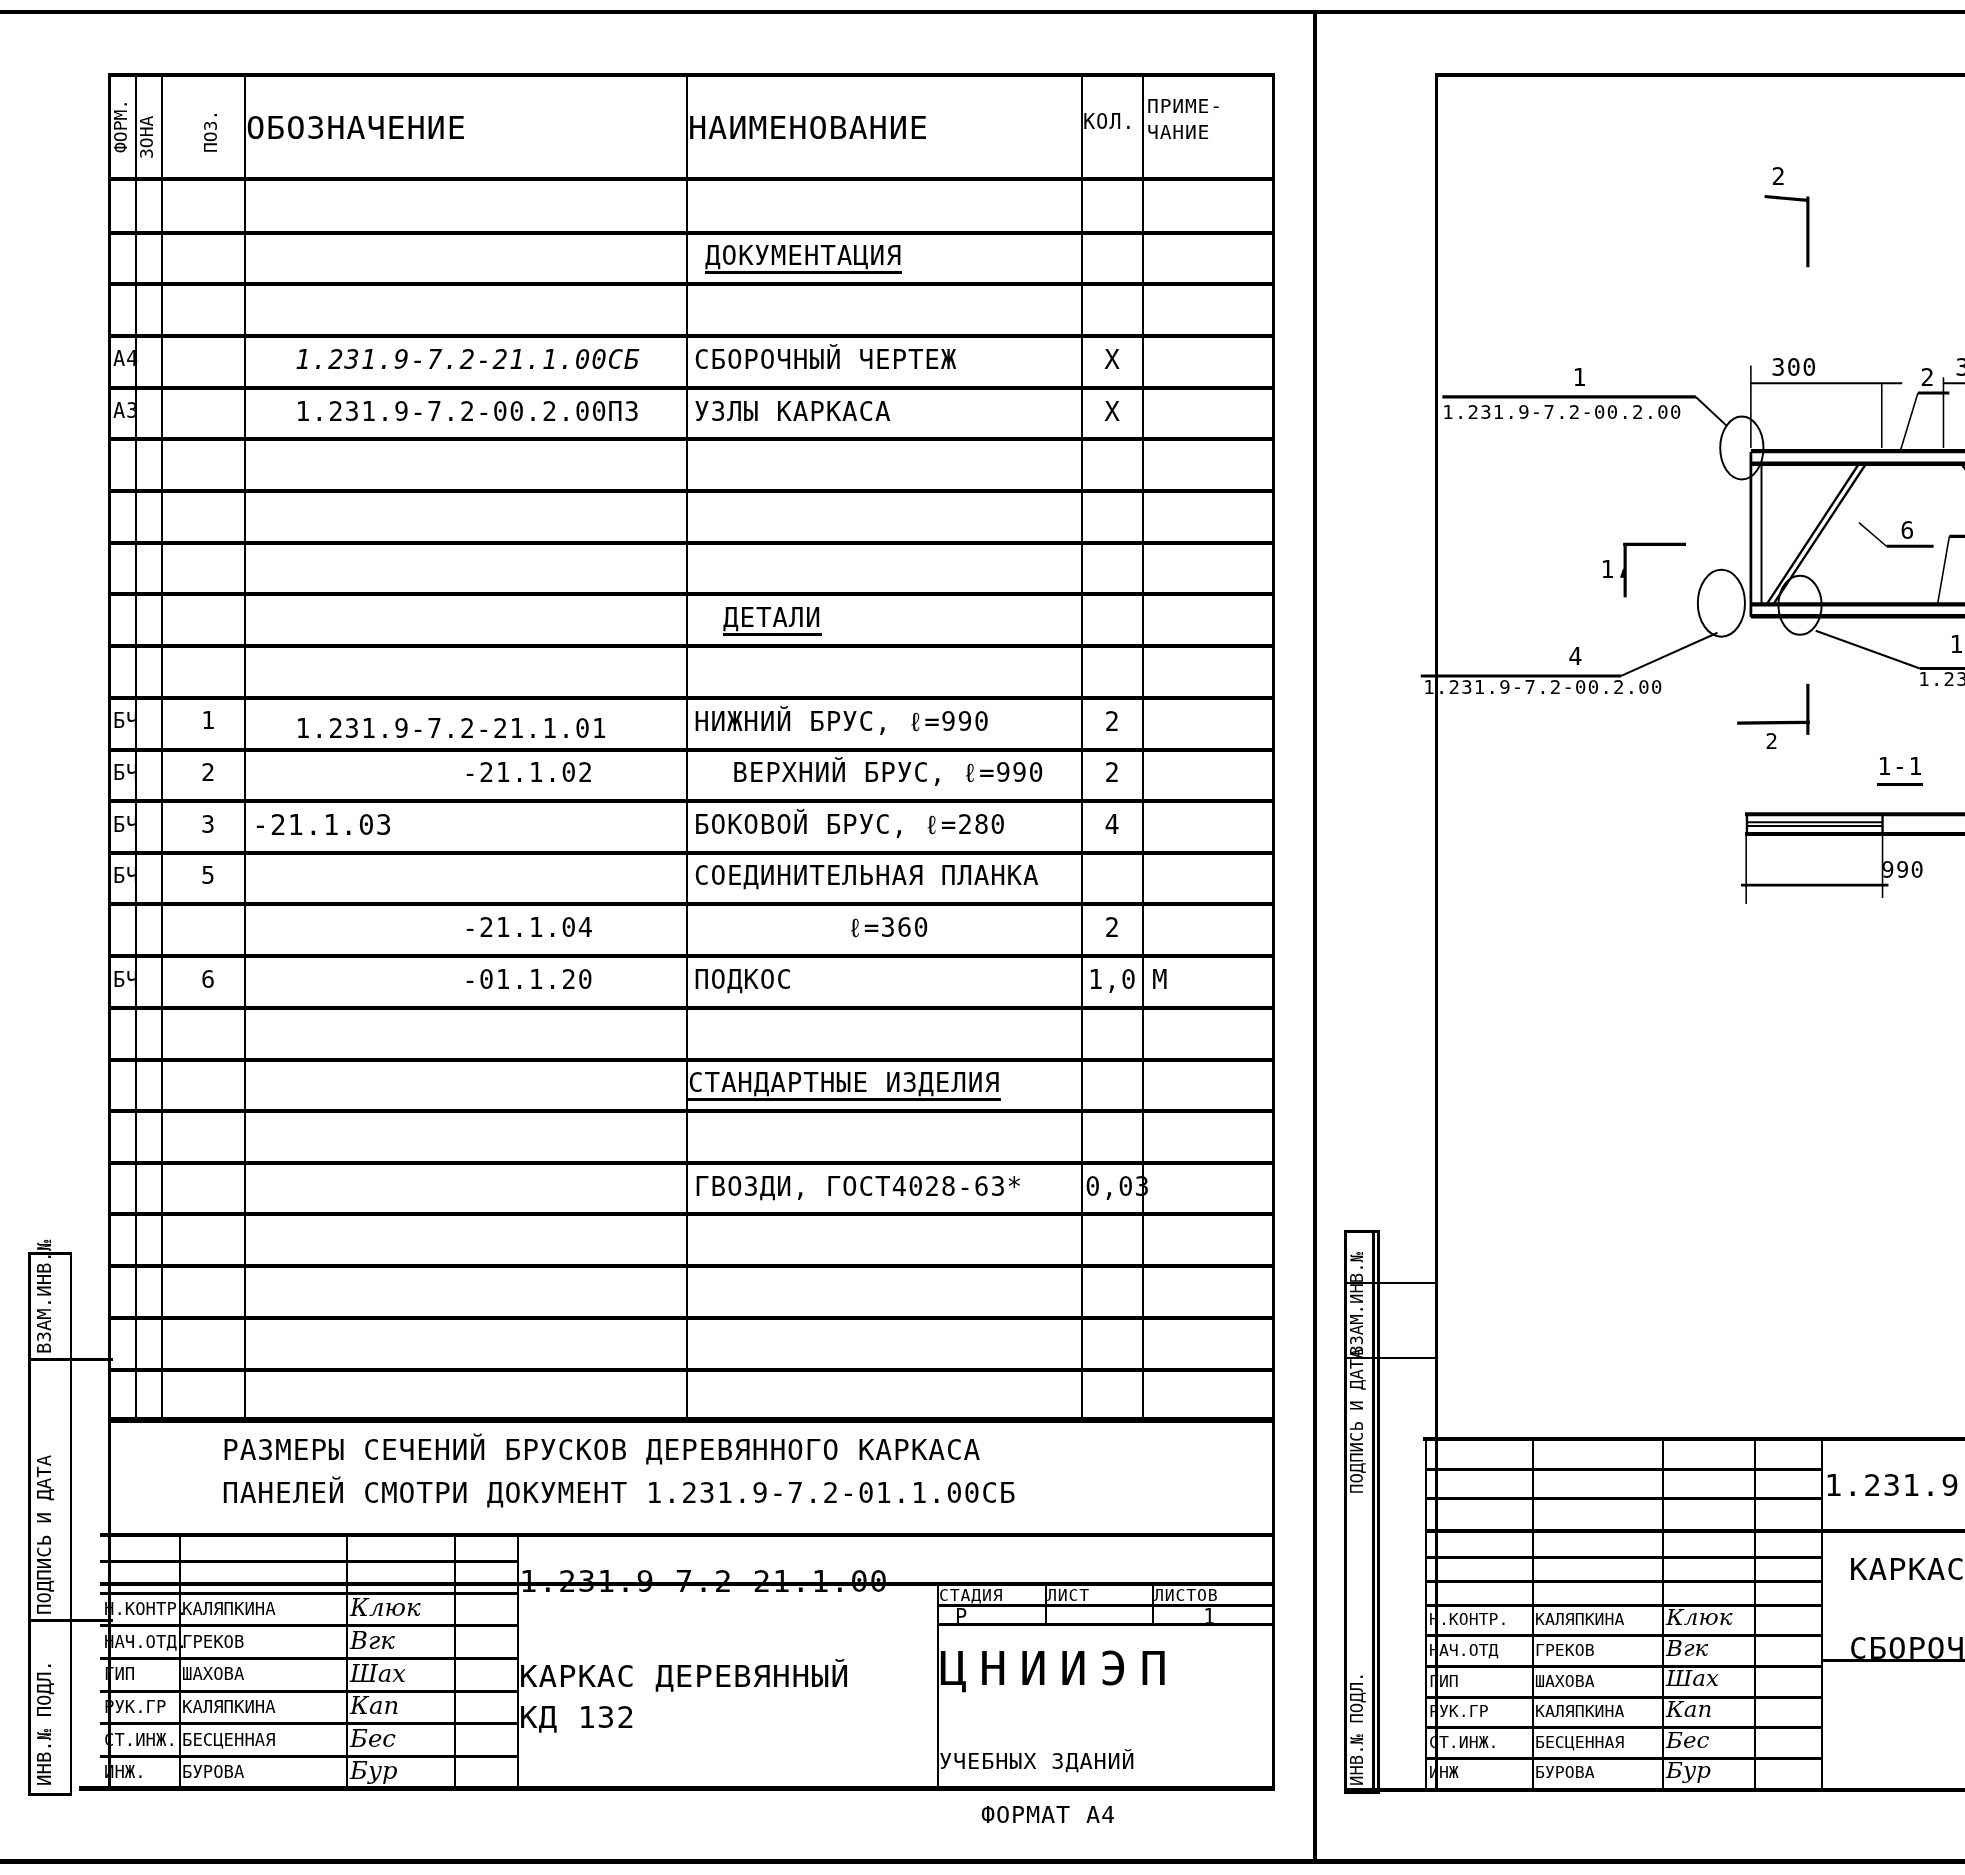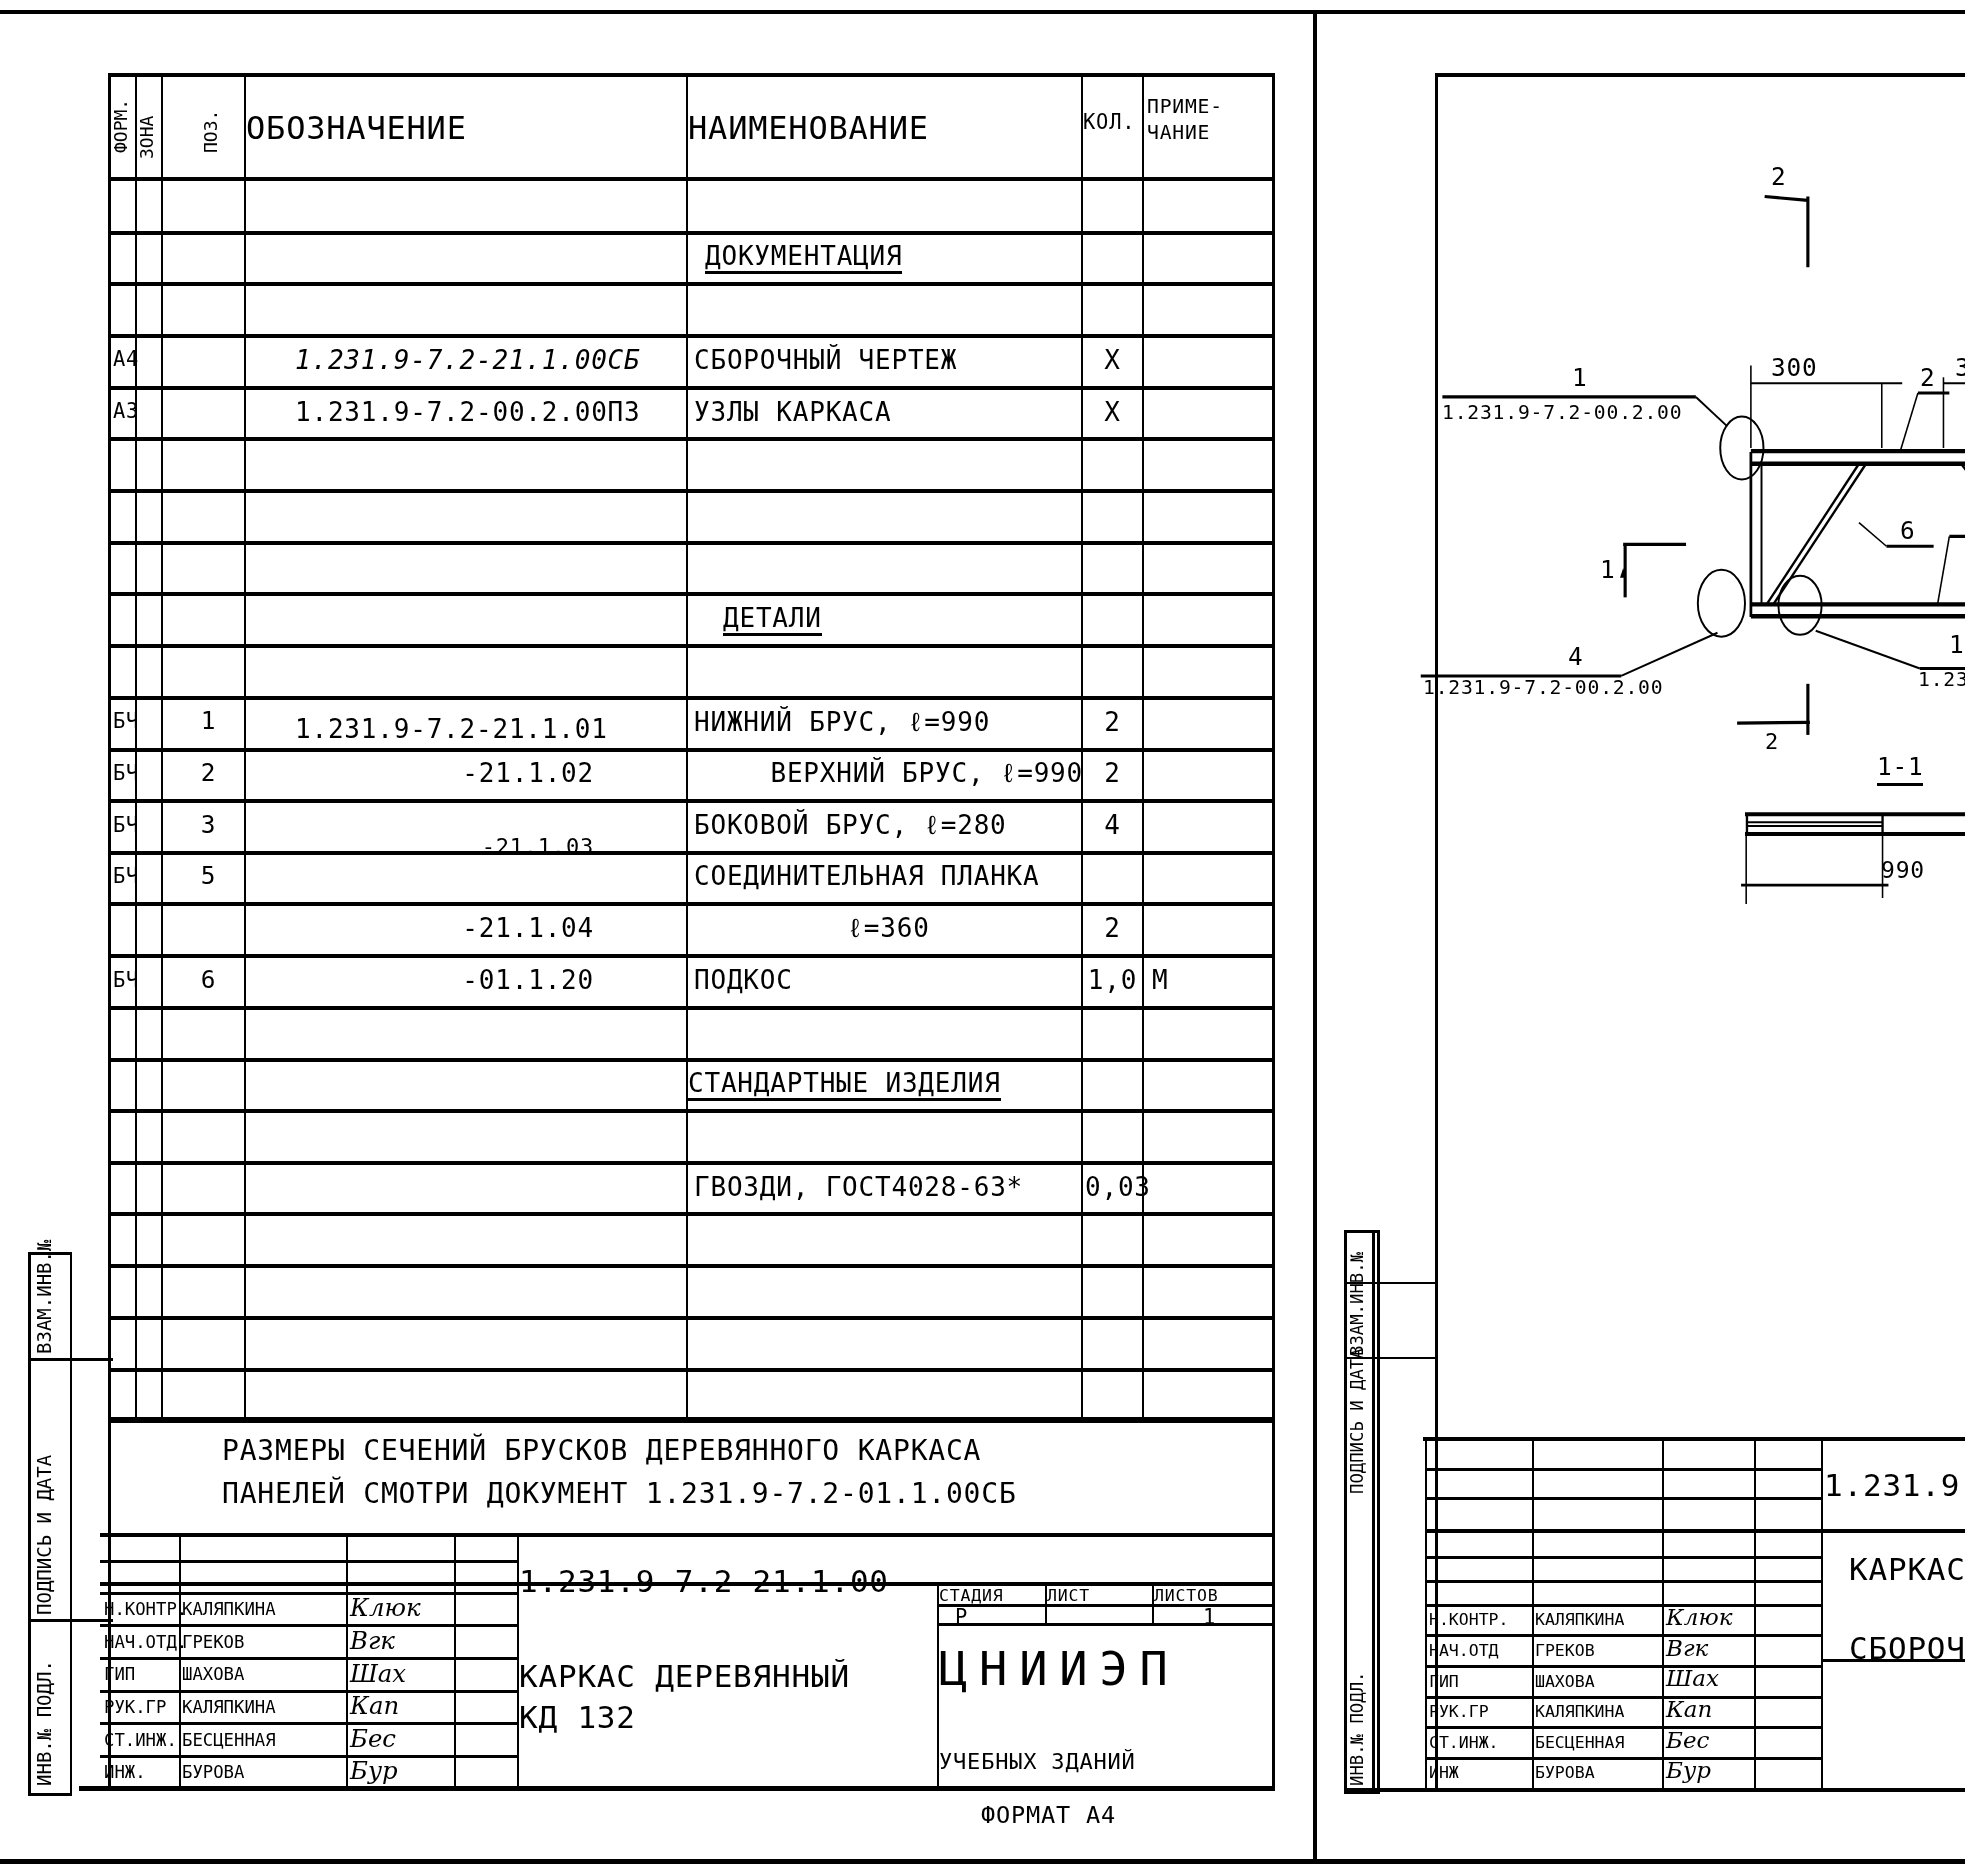--- a/index.html
+++ b/index.html
@@ -135,28 +135,28 @@
     <div class="txt" style="left: 185px; top: 709px; width: 47px; font-size: 24.4px; text-align: center;">1</div>
     <div class="txt" style="left: 295px; top: 709px; width: 385px; font-size: 26px; text-align: left; margin-top: 7px;">1.231.9-7.2-21.1.01</div>
     <div class="txt" style="left: 694px; top: 709px; width: 389px; font-size: 26px; text-align: left;">НИЖНИЙ БРУС, ℓ=990</div>
     <div class="txt" style="left: 1085px; top: 709px; width: 55px; font-size: 26px; text-align: center;">2</div>
     <div class="txt" style="left: 1152px; top: 709px; width: 114px; font-size: 26px; text-align: left;"></div>
     <div class="hl" style="left: 108px; top: 799px; width: 1165px; height: 3.9px;"></div>
     <div></div>
     <div class="txt" style="left: 113px; top: 763px; width: 23.6px; font-size: 20.4px; text-align: left;">БЧ</div>
     <div class="txt" style="left: 185px; top: 761px; width: 47px; font-size: 24.4px; text-align: center;">2</div>
     <div class="txt" style="left: 252px; top: 760px; width: 342px; font-size: 26px; text-align: right;">-21.1.02</div>
-    <div class="txt" style="left: 694px; top: 760px; width: 389px; font-size: 26px; text-align: right;">ВЕРХНИЙ БРУС, ℓ=990</div>
+    <div class="txt" style="left: 694px; top: 760px; width: 389px; font-size: 26px; text-align: center;">ВЕРХНИЙ БРУС, ℓ=990</div>
     <div class="txt" style="left: 1085px; top: 760px; width: 55px; font-size: 26px; text-align: center;">2</div>
     <div class="txt" style="left: 1152px; top: 760px; width: 114px; font-size: 26px; text-align: left;"></div>
     <div class="hl" style="left: 108px; top: 851px; width: 1165px; height: 3.9px;"></div>
     <div></div>
     <div class="txt" style="left: 113px; top: 815px; width: 23.6px; font-size: 20.4px; text-align: left;">БЧ</div>
     <div class="txt" style="left: 185px; top: 813px; width: 47px; font-size: 24.4px; text-align: center;">3</div>
-    <div class="txt" style="left: 252px; top: 836px; width: 342px; font-size: 22px; text-align: right;">-21.1.03</div>
+    <div class="txt" style="left: 252px; top: 812px; width: 342px; font-size: 28px; ">-21.1.03</div>
     <div class="txt" style="left: 694px; top: 812px; width: 389px; font-size: 26px; text-align: left;">БОКОВОЙ БРУС, ℓ=280</div>
     <div class="txt" style="left: 1085px; top: 812px; width: 55px; font-size: 26px; text-align: center;">4</div>
     <div class="txt" style="left: 1152px; top: 812px; width: 114px; font-size: 26px; text-align: left;"></div>
     <div class="hl" style="left: 108px; top: 902px; width: 1165px; height: 3.9px;"></div>
     <div></div>
     <div class="txt" style="left: 113px; top: 866px; width: 23.6px; font-size: 20.4px; text-align: left;">БЧ</div>
     <div class="txt" style="left: 185px; top: 864px; width: 47px; font-size: 24.4px; text-align: center;">5</div>
     <div class="txt" style="left: 252px; top: 863px; width: 342px; font-size: 26px; text-align: right;"></div>
     <div class="txt" style="left: 694px; top: 863px; width: 389px; font-size: 26px; text-align: left;">СОЕДИНИТЕЛЬНАЯ ПЛАНКА</div>
     <div class="txt" style="left: 1085px; top: 863px; width: 55px; font-size: 26px; text-align: center;"></div>

